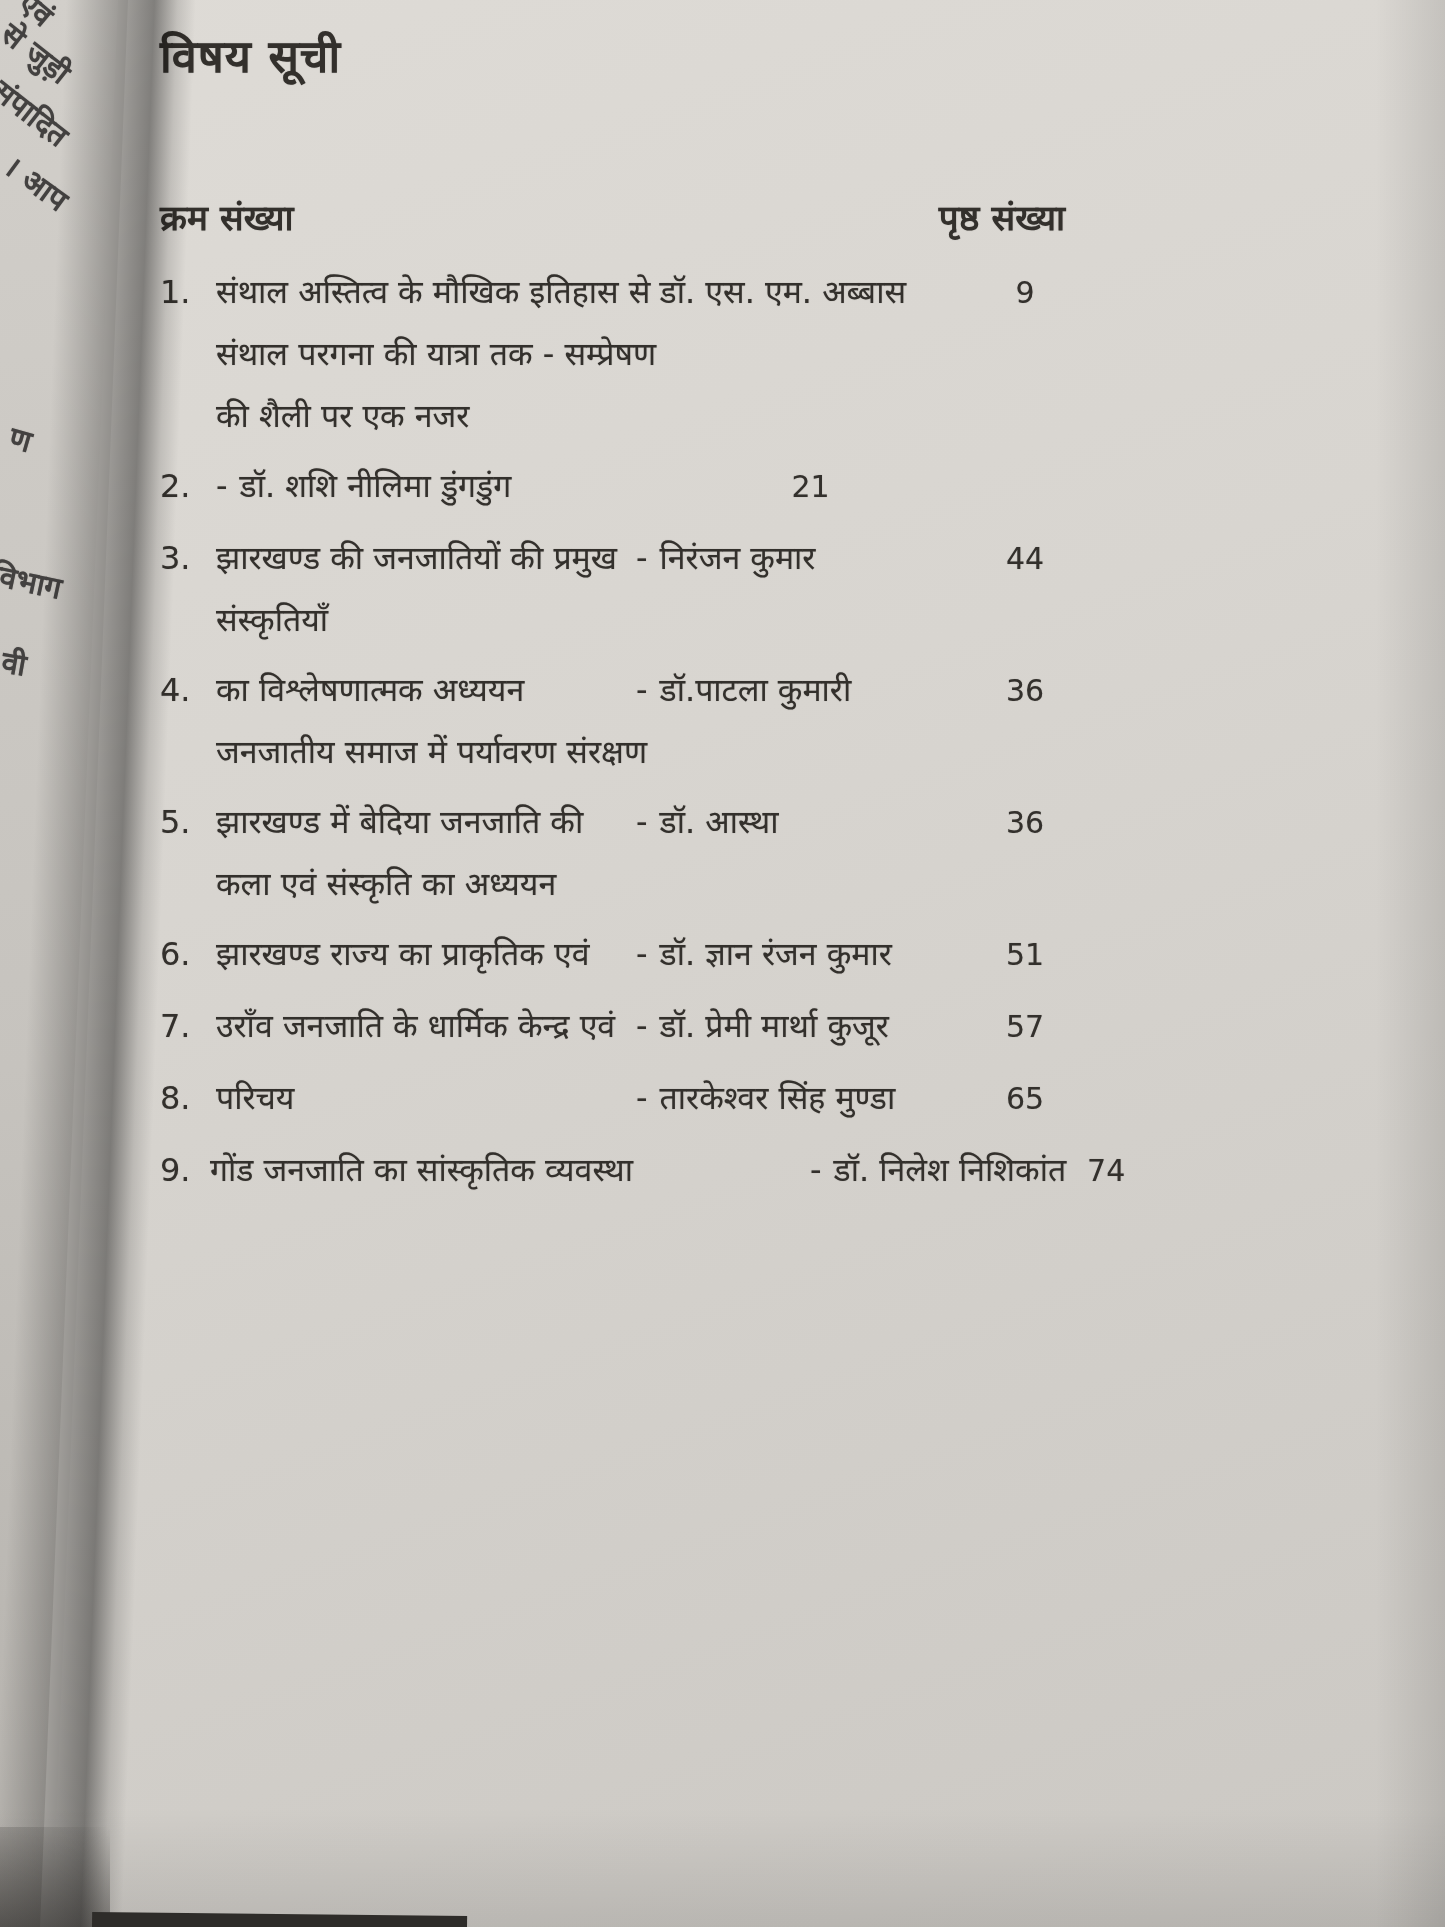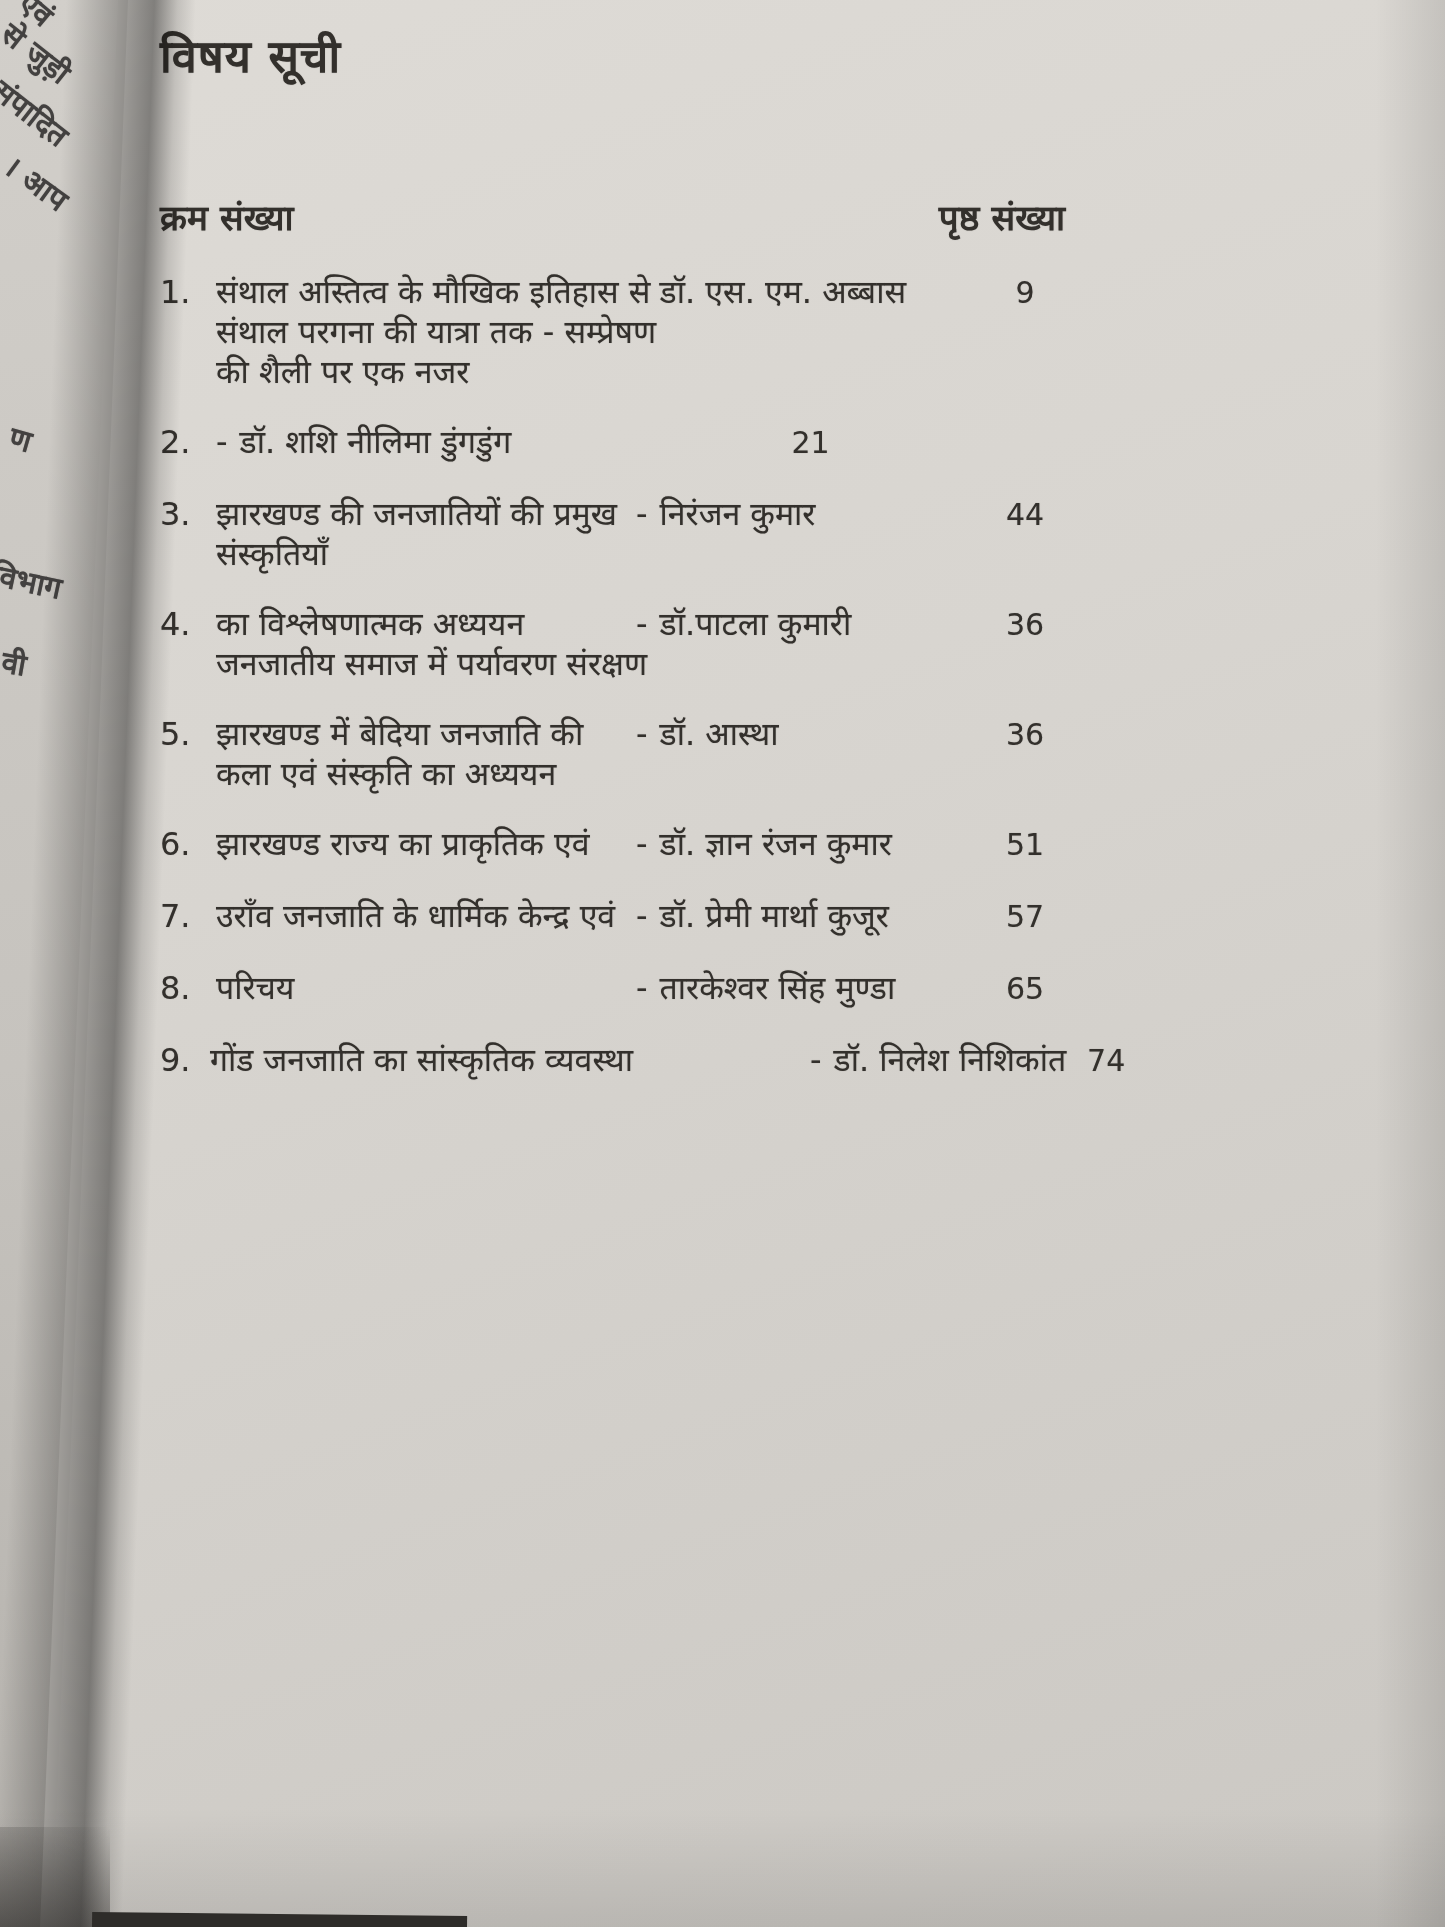--- a/index.html
+++ b/index.html
@@ -110,21 +110,21 @@
     margin-bottom: 30px;
     font-size: 32px;
     font-weight: 500;
   }
   
   .entry:nth-child(9) { grid-template-columns: 50px 600px 1fr 80px; }
 
   .entry-number { line-height: 40px; }
   .entry-title { }
   .title-line { white-space: nowrap; line-height: 40px; }
-  .title-line + .title-line { }
+  .title-line + .title-line { margin-top: 22px; }
   .entry-authorcell {
     display: flex; gap: 12px;
     line-height: 40px; white-space: nowrap;
   }
   .entry-page {
     text-align: center;
     line-height: 42px;
     font-size: 30px;
     font-weight: 400;
   }

